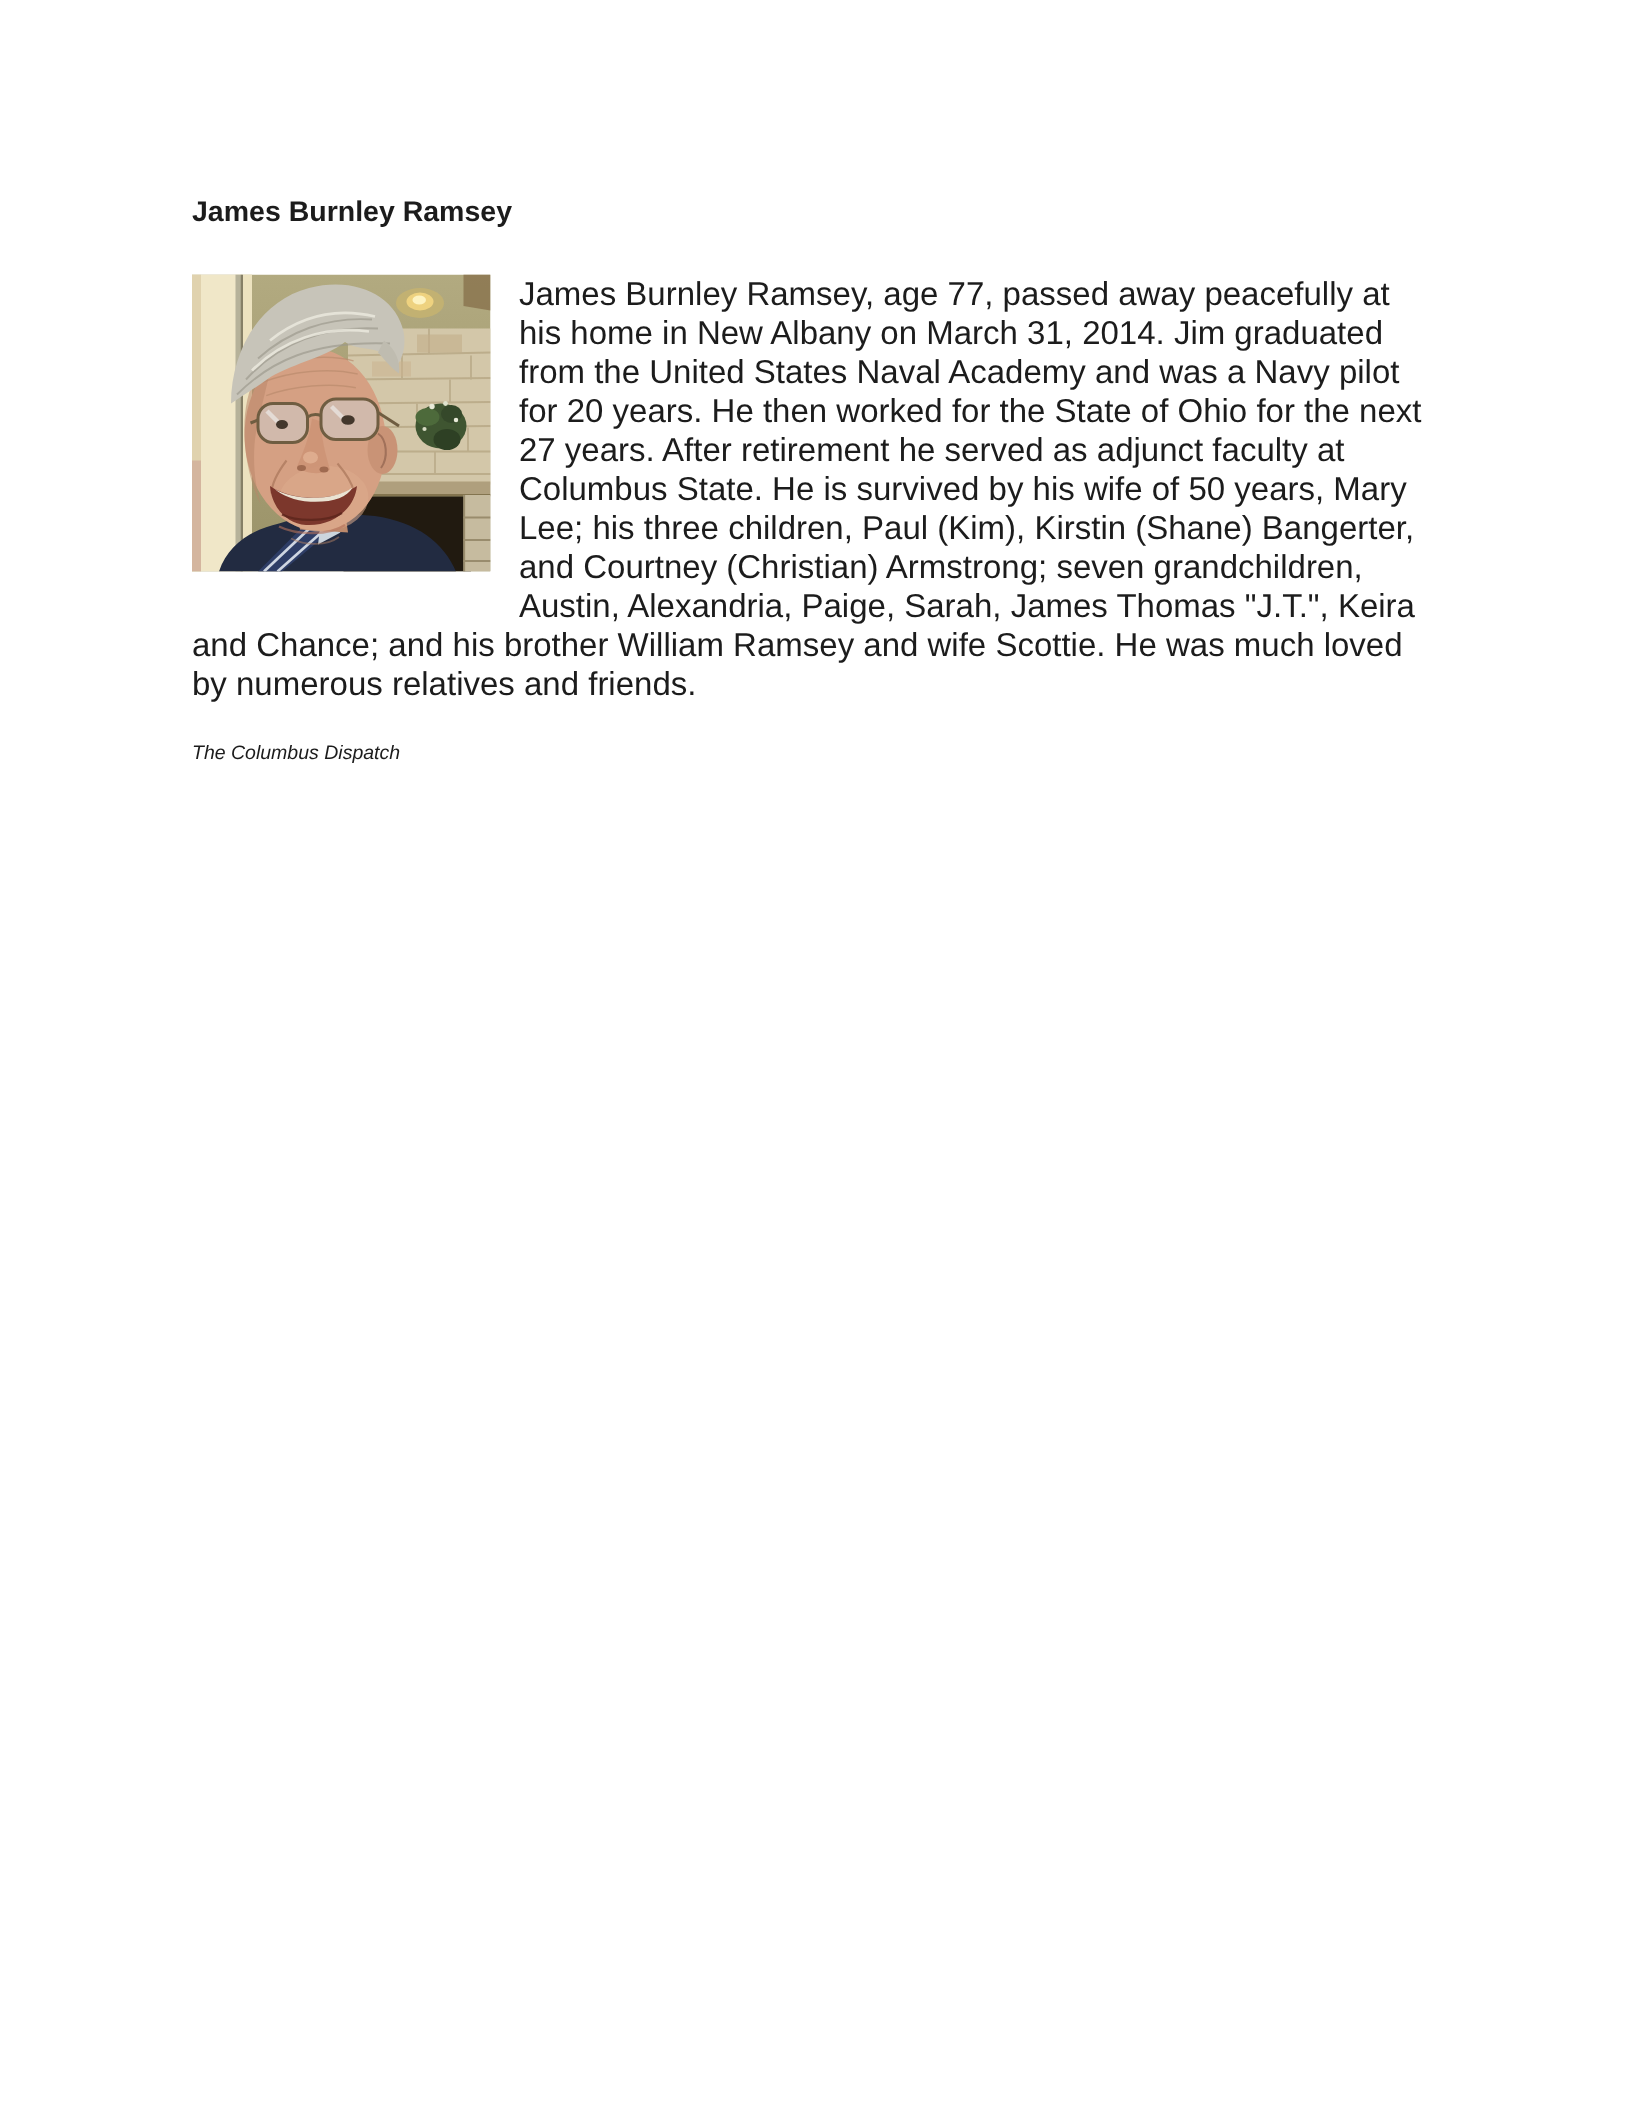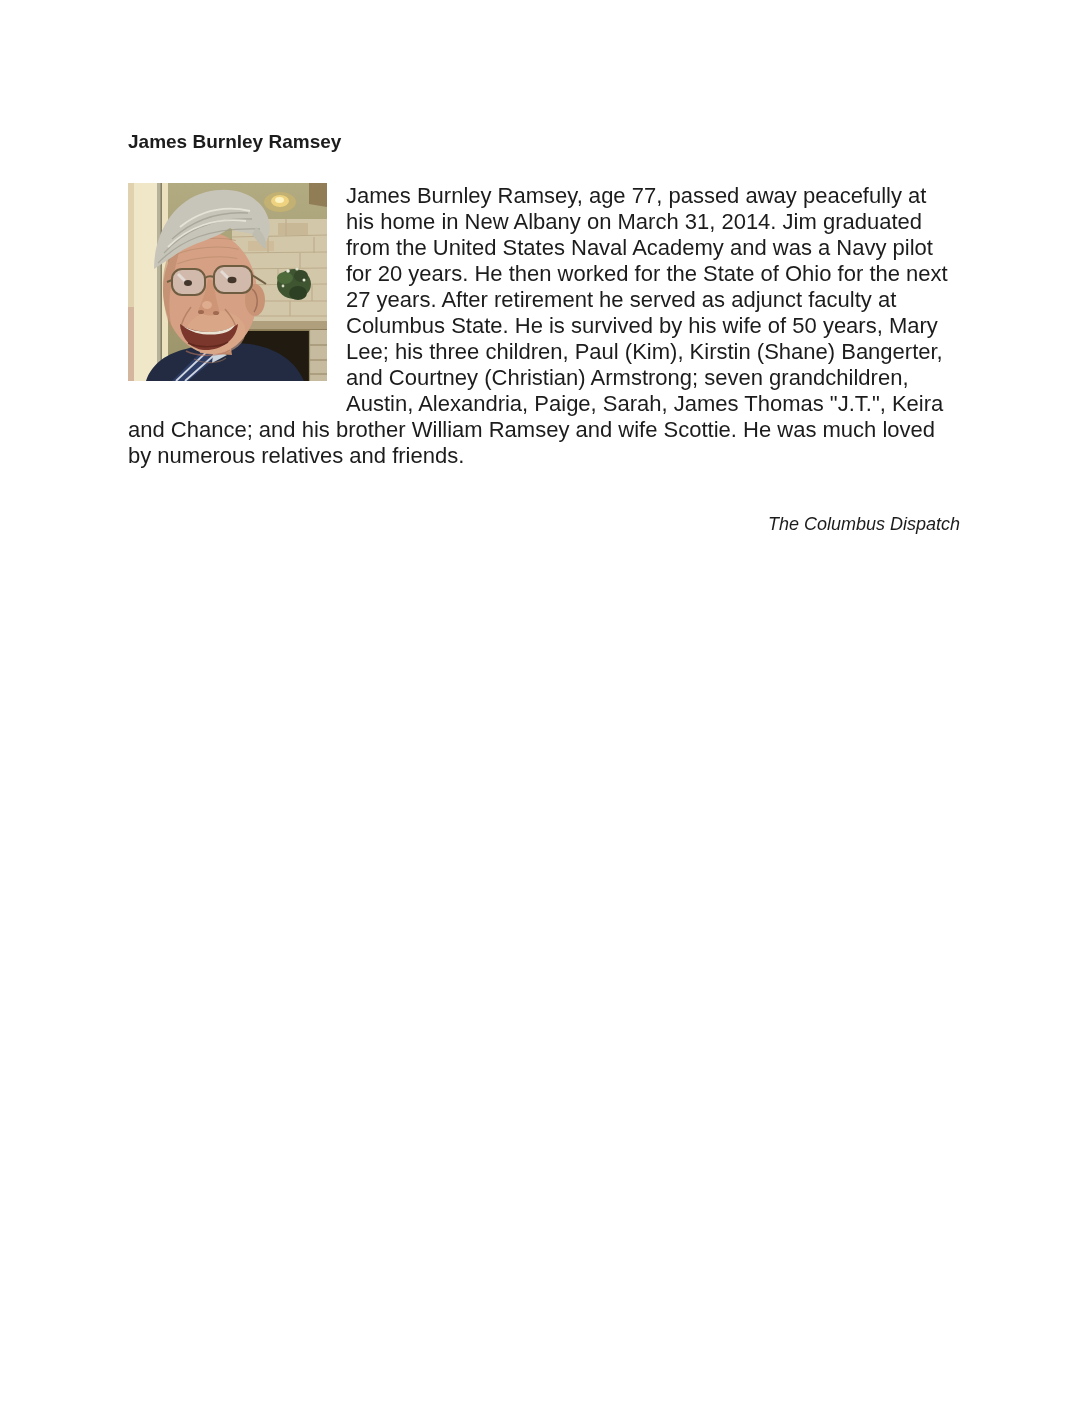--- a/index.html
+++ b/index.html
@@ -27,25 +27,24 @@
     margin: 0 19px 12px 0;
   }
   .photo svg { display: block; width: 100%; height: 100%; }
   .body-text {
     margin: 0;
     font-size: 22px;
     line-height: 26px;
   }
   .attribution {
     clear: left;
-    margin: 42px 0 0 0;
-    font-size: 18px;
+    margin: 20px 0 0 0;
+    font-size: 13px;
     line-height: 26px;
     font-style: italic;
-    text-align: right;
   }
 </style>
 </head>
 <body>
 
 <div class="page">
 
   <h1 class="heading">James Burnley Ramsey</h1>
 
   <div>

